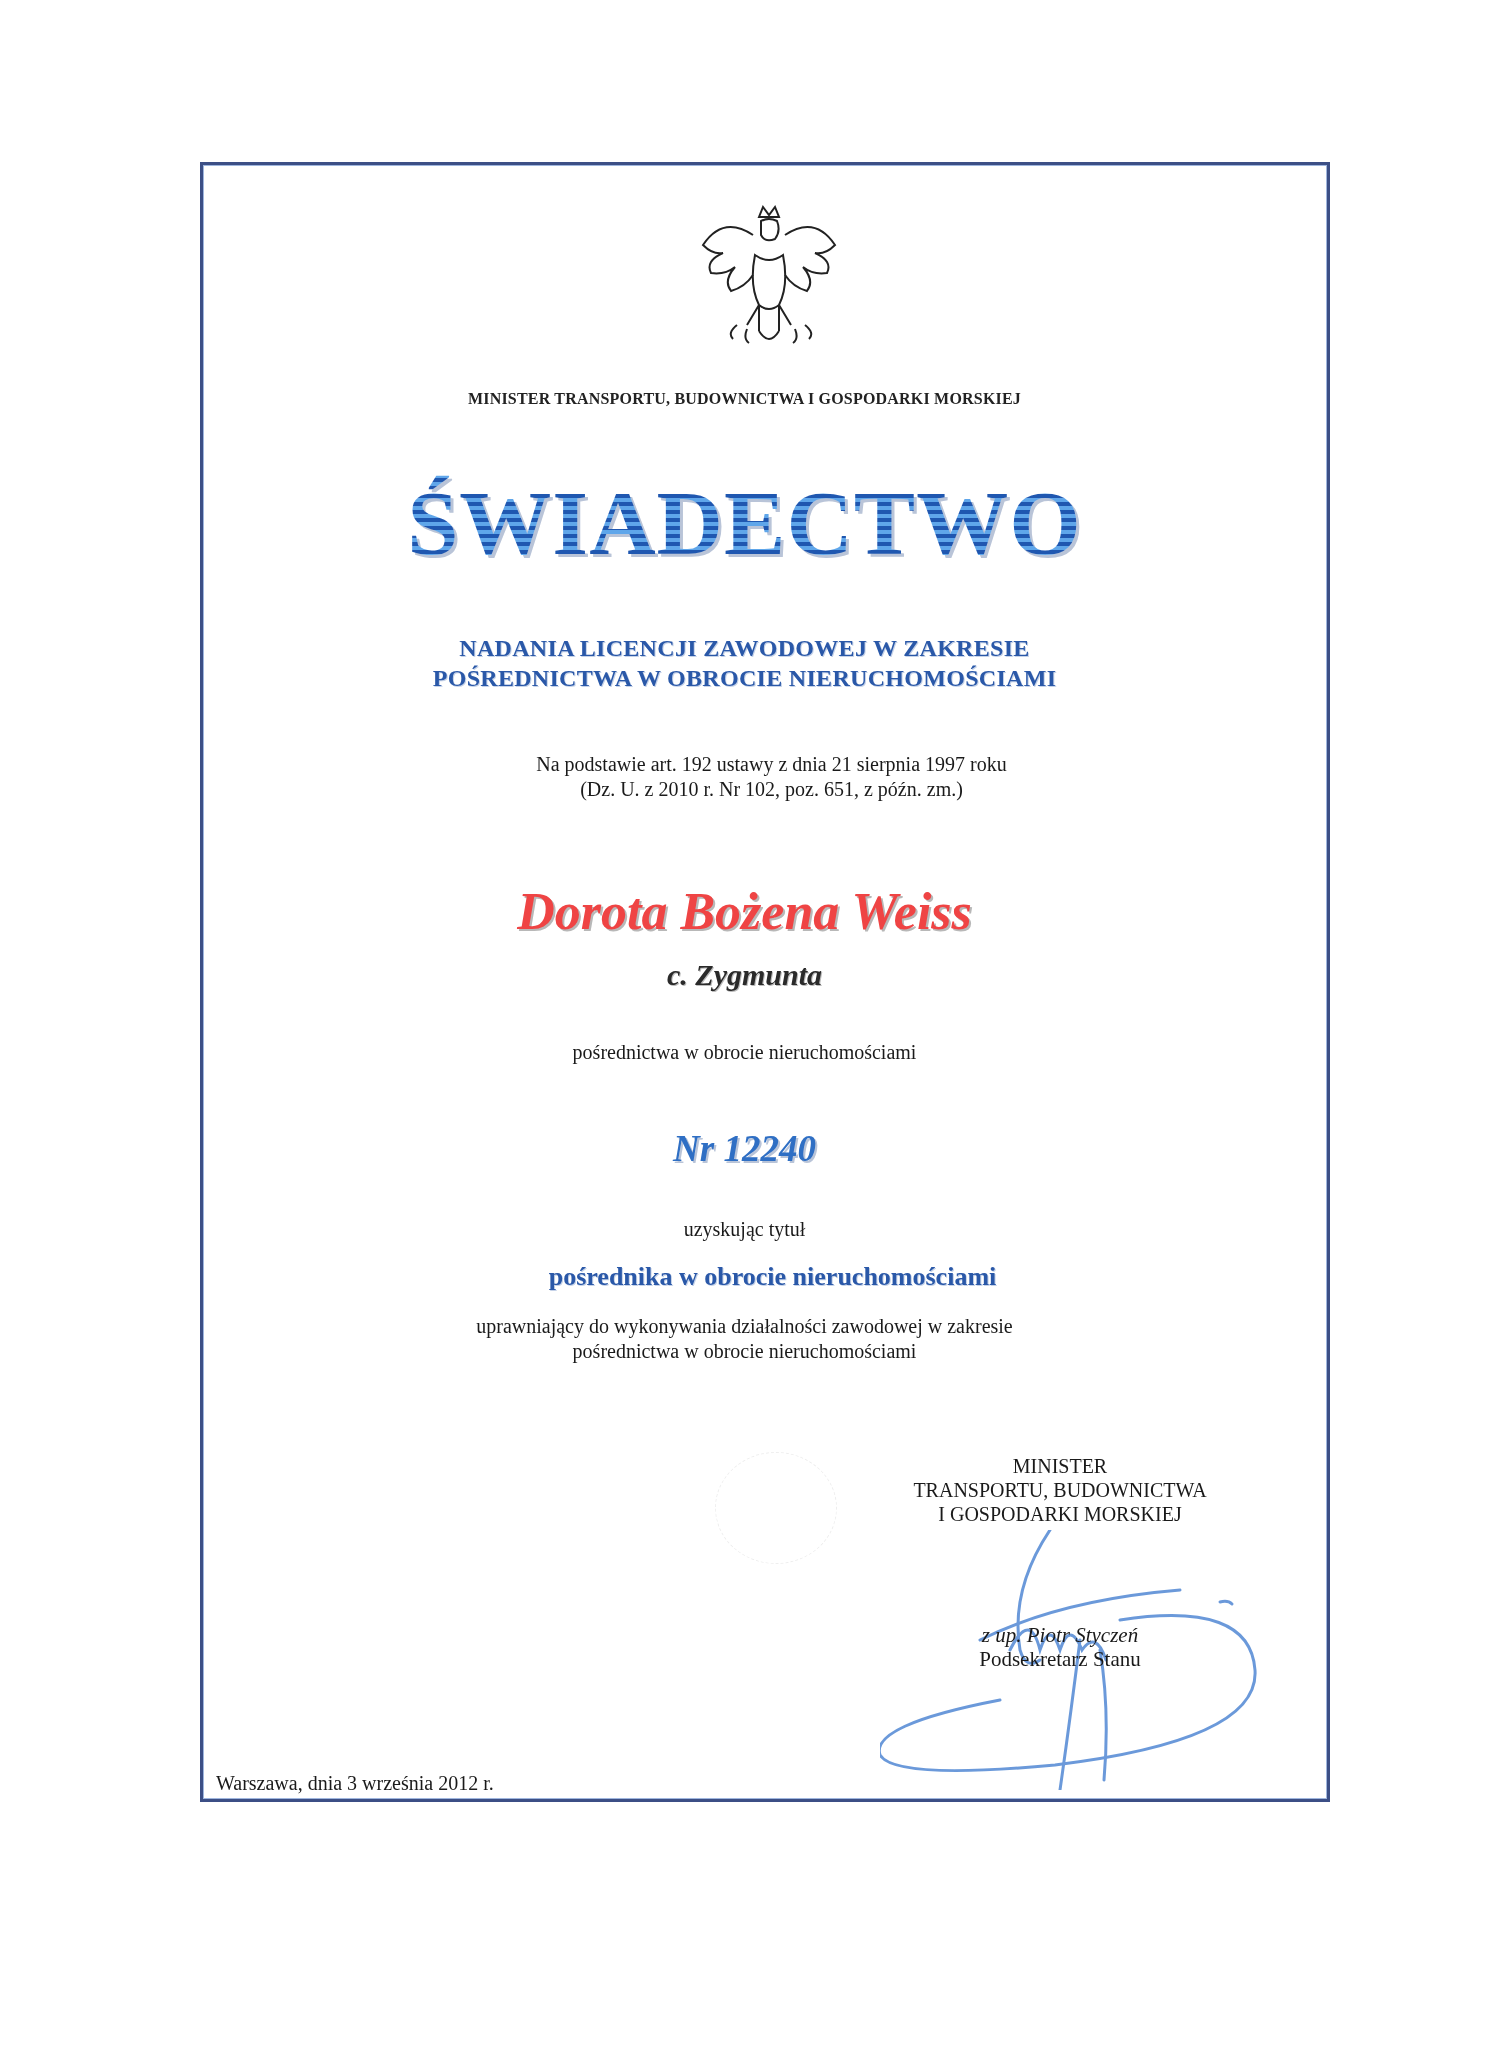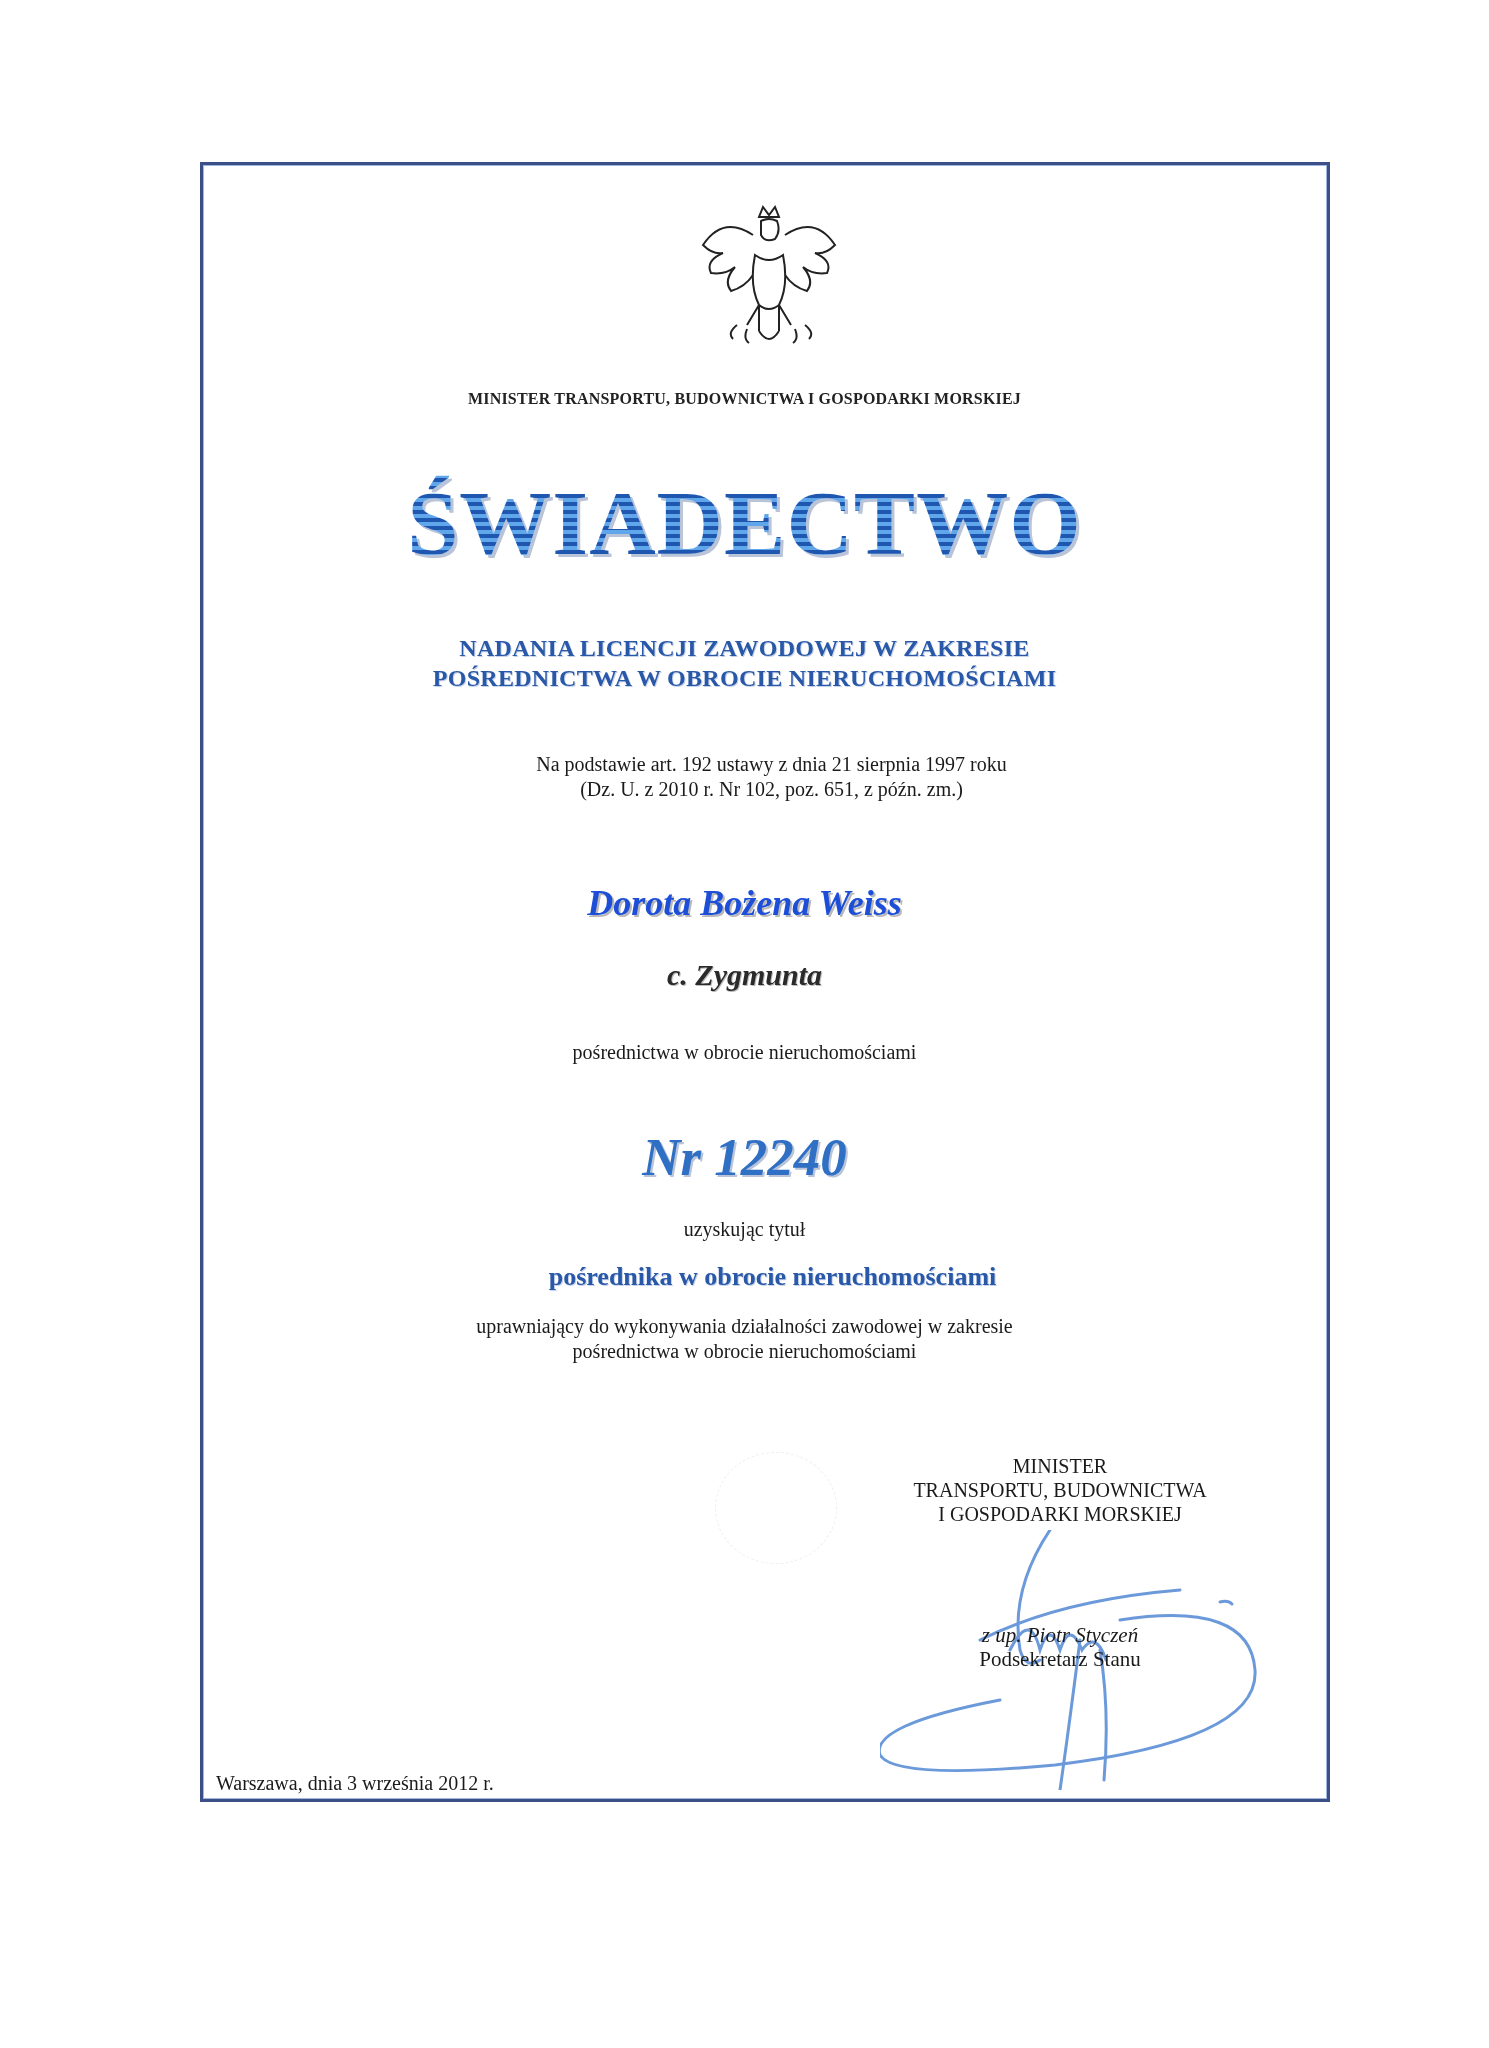--- a/index.html
+++ b/index.html
@@ -12,26 +12,26 @@
   .ministry { top:390px; font-size:16px; font-weight:bold; letter-spacing:0.2px; color:#222; }
   .title { top:470px; font-size:92px; font-weight:bold; letter-spacing:1px;
            color:#2f6fc4;
            background: repeating-linear-gradient(180deg,#1f57b0 0 4px,#5fa6ea 4px 8px);
            -webkit-background-clip:text; background-clip:text; -webkit-text-fill-color:transparent;
            text-shadow:none; }
   .title-shadow { top:473px; left:3px; font-size:92px; font-weight:bold; letter-spacing:1px; color:#b9c4d8; }
   .subtitle { top:633px; font-size:24px; font-weight:bold; line-height:30px; color:#2a58a8; letter-spacing:0.3px;
               text-shadow:1px 1px 0 #c5d2e8; }
   .legal { top:752px; font-size:20px; line-height:25px;margin-left:27px; }
-  .name { top:882px; font-size:36px; font-style:italic; font-weight:bold; color:#1d4ed8;
+  .name { top:882px; font-size:52px; font-style:italic; font-weight:bold; color:#ef4444;
           text-shadow:2px 2px 0 #b8b8b8; }
   .father { top:958px; font-size:30px; font-style:italic; font-weight:bold; color:#2a2a2a;
             text-shadow:1px 1px 0 #bbbbbb; }
   .received { top:1040px; font-size:20px; line-height:25px; }
-  .number { top:1127px; font-size:53px; font-style:italic; font-weight:bold; color:#2f6fc4;
+  .number { top:1127px; font-size:37px; font-style:italic; font-weight:bold; color:#2f6fc4;
             text-shadow:2px 2px 0 #b9c4d8; }
   .acquiring { top:1218px; font-size:20px; }
   .titlebox { top:1262px; font-size:26px; font-weight:bold; color:#2a58a8; text-shadow:1px 1px 0 #c5d2e8;padding-left:28px; }
   .entitling { top:1314px; font-size:20px; line-height:25px;text-align:center; }
   .sig-block { position:absolute; left:880px; top:1454px; width:360px; text-align:center; font-size:20px; line-height:24px; }
   .signer { position:absolute; left:880px; top:1623px; width:360px; text-align:center; font-size:21px; line-height:24px; }
   .signer .n { font-style:italic; }
   .place { position:absolute; left:216px; top:1772px; font-size:20px; }
   .seal { position:absolute; left:715px; top:1452px; width:120px; height:110px; border-radius:50%;
           border:1px dashed #eeeeee; }

